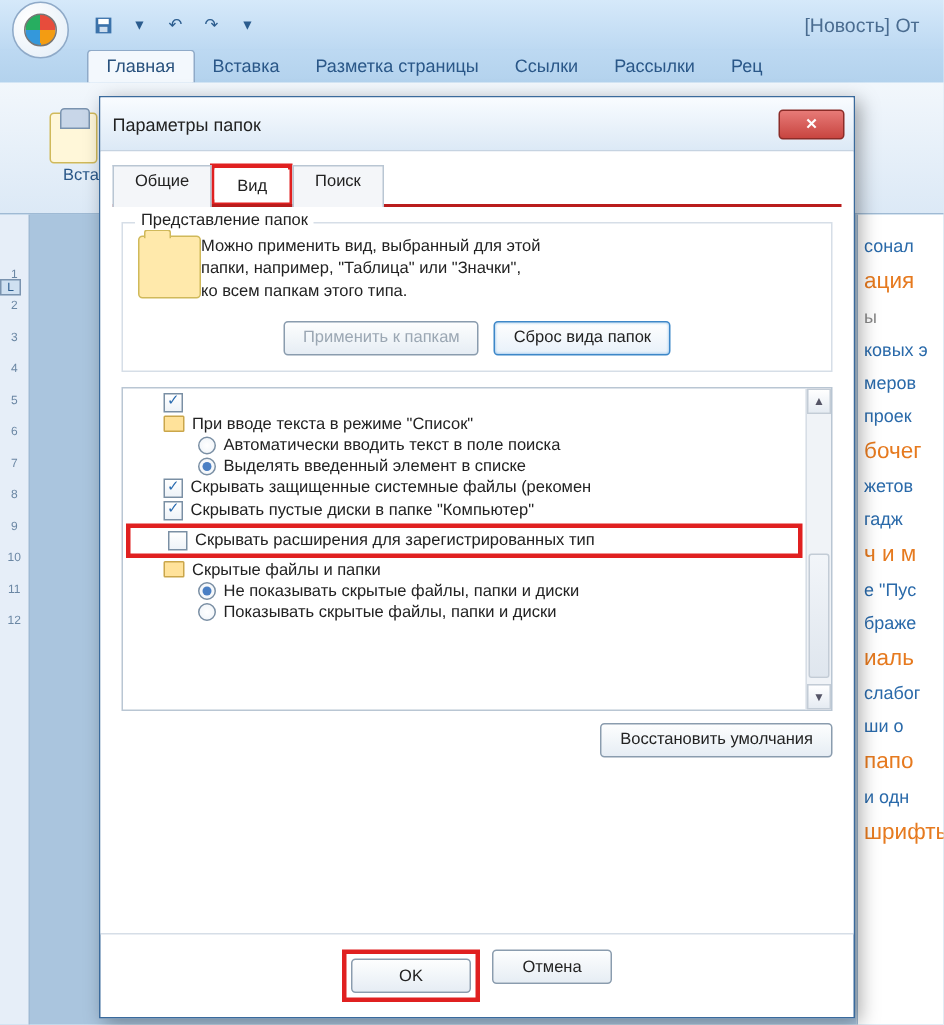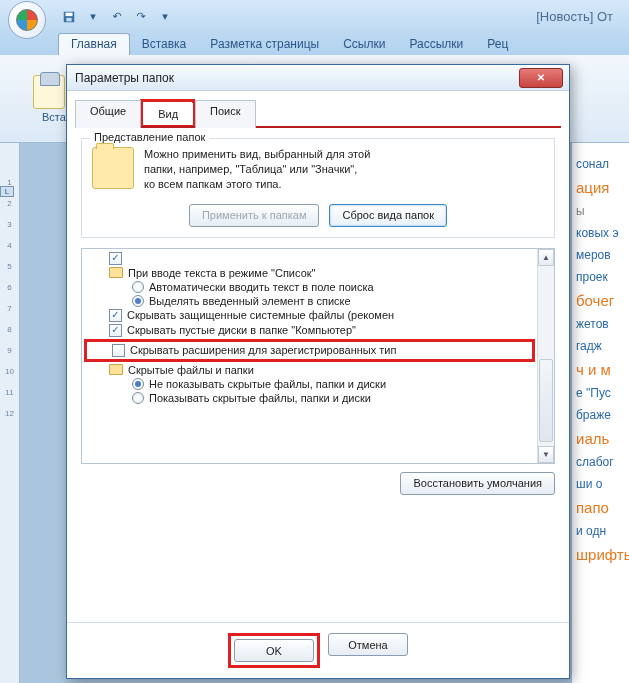--- a/index.html
+++ b/index.html
@@ -114,21 +114,21 @@
   
   .dialog {
     position: absolute; left: 66px; top: 64px;
     width: 504px; height: 615px;
     background: #fff;
     border: 1px solid #3a6a9c;
     box-shadow: 3px 3px 12px rgba(0,0,0,0.35);
     display: flex; flex-direction: column;
   }
   .dialog-titlebar {
-    height: 26px;
+    height: 36px;
     background: linear-gradient(#f9fcff, #dce9f6);
     border-bottom: 1px solid #c6d3e1;
     display: flex; align-items: center; padding: 0 6px 0 8px;
   }
   .dialog-title { flex: 1; font-size: 12px; color: #222; }
   .close-btn {
     width: 44px; height: 20px;
     background: linear-gradient(#e77a77, #c84540);
     border: 1px solid #8b2c28; border-radius: 3px;
     color: #fff; display: flex; align-items: center; justify-content: center;
@@ -151,21 +151,21 @@
   .tab-frame .dlg-tab { border-color: transparent; }
 
   .groupbox {
     border: 1px solid #d6dee7; margin: 4px 6px 10px 6px;
     padding: 8px 10px 10px 10px; position: relative;
   }
   .groupbox-title {
     position: absolute; top: -8px; left: 8px;
     background: #fff; padding: 0 4px; font-size: 11px; color: #222;
   }
-  .folder-row { display: flex; gap: 10px; }
+  .folder-row { display: flex; }
   .folder-icon {
     width: 42px; height: 42px; flex: none;
     background: #ffe9ab; border: 1px solid #d0b95a; border-radius: 3px;
     position: relative;
   }
   .folder-icon::before {
     content: ""; position: absolute; width: 16px; height: 5px;
     top: -5px; left: 3px; background: #ffe9ab; border: 1px solid #d0b95a;
     border-bottom: none; border-radius: 2px 2px 0 0;
   }

